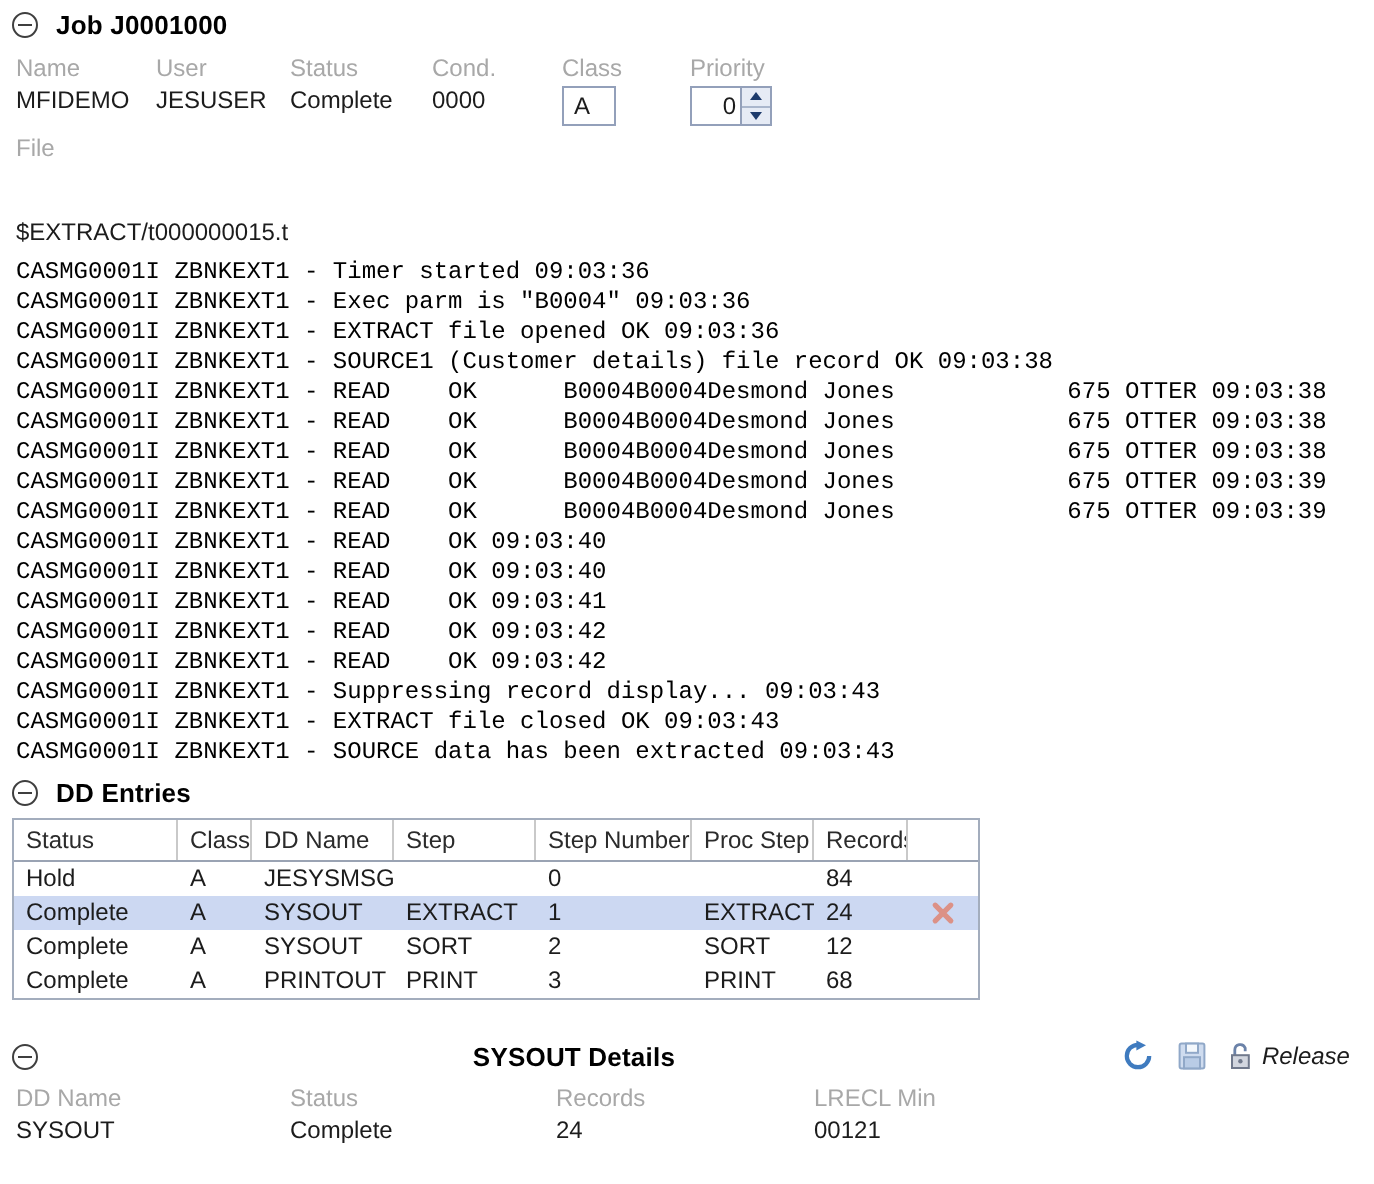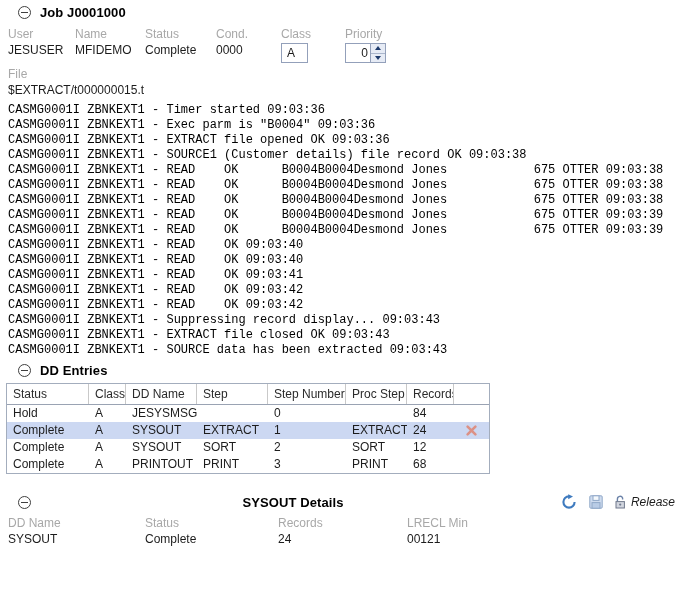--- a/index.html
+++ b/index.html
@@ -4,21 +4,21 @@
 <style>
   * { box-sizing: border-box; }
   html, body { margin:0; padding:0; }
   body {
     width: 687px; height: 592px; overflow: hidden;
     background: #ffffff;
     font-family: "Liberation Sans", sans-serif;
     font-size: 12px; color: #1c1c1c;
   }
   
-  .section-header { display:flex; align-items:center; padding-left:18px; }
+  .section-header { display:flex; align-items:center; padding-left:6px; }
   .collapse-icon {
     width:13px; height:13px; border:1px solid #3f3f3f; border-radius:50%;
     position:relative; flex:0 0 auto; cursor:pointer; background:#fff;
   }
   .collapse-icon::after {
     content:""; position:absolute; left:2px; right:2px; top:5px; height:1px; background:#3f3f3f;
   }
   .section-title { font-weight:bold; font-size:13px; color:#000; margin-left:9px; letter-spacing:0.1px; }
   
   .job-fields { display:flex; margin:7px 0 0 8px; align-items:flex-start; }
@@ -33,21 +33,21 @@
   .spin { margin-top:2px; display:inline-flex; width:41px; height:20px; border:1px solid #93a0ba; background:#fff; }
   .spin-input {
     width:24px; border:none; outline:none; text-align:right; padding:0 2px 0 0;
     font-family:"Liberation Sans",sans-serif; font-size:12px; color:#1c1c1c;
   }
   .spin-buttons { width:15px; display:flex; flex-direction:column; border-left:1px solid #93a0ba; }
   .spin-btn { flex:1; background:#e6ebf5; display:flex; align-items:center; justify-content:center; cursor:pointer; }
   .spin-btn + .spin-btn { border-top:1px solid #aab6cc; }
   .tri-up { width:0; height:0; border-left:3px solid transparent; border-right:3px solid transparent; border-bottom:4px solid #1d3a6b; }
   .tri-down { width:0; height:0; border-left:3px solid transparent; border-right:3px solid transparent; border-top:4px solid #1d3a6b; }
-  .file-field { margin:4px 0 0 8px; }
+  .file-field { margin:4px 0 0 8px;gap:26px; }
   
   .messages-section .section-header { margin-top:9px; }
   .messages-log { margin:5px 0 0 8px; }
   .log-line {
     font-family:"Liberation Mono", monospace; font-size:12px; line-height:15px; height:15px;
     white-space:pre; color:#000;
   }
   
   .dd-section .section-header { margin-top:5px; }
   .dd-table { margin:5px 0 0 6px; width:484px; border:1px solid #a3adbd; }
@@ -70,27 +70,27 @@
 </style>
 </head>
 <body>
 
 <div class="job-section">
   <div class="section-header" style="padding-top:5px;">
     <span class="collapse-icon"></span>
     <span class="section-title">Job J0001000</span>
   </div>
   <div class="job-fields">
+    <div class="fld w-name">
+      <span class="fld-label">Name</span>
+      <span class="fld-value">MFIDEMO</span>
+    </div>
     <div class="fld w-user">
       <span class="fld-label">User</span>
       <span class="fld-value">JESUSER</span>
-    </div>
-    <div class="fld w-name">
-      <span class="fld-label">Name</span>
-      <span class="fld-value">MFIDEMO</span>
     </div>
     <div class="fld w-status">
       <span class="fld-label">Status</span>
       <span class="fld-value">Complete</span>
     </div>
     <div class="fld w-cond">
       <span class="fld-label">Cond.</span>
       <span class="fld-value">0000</span>
     </div>
     <div class="fld w-class">

